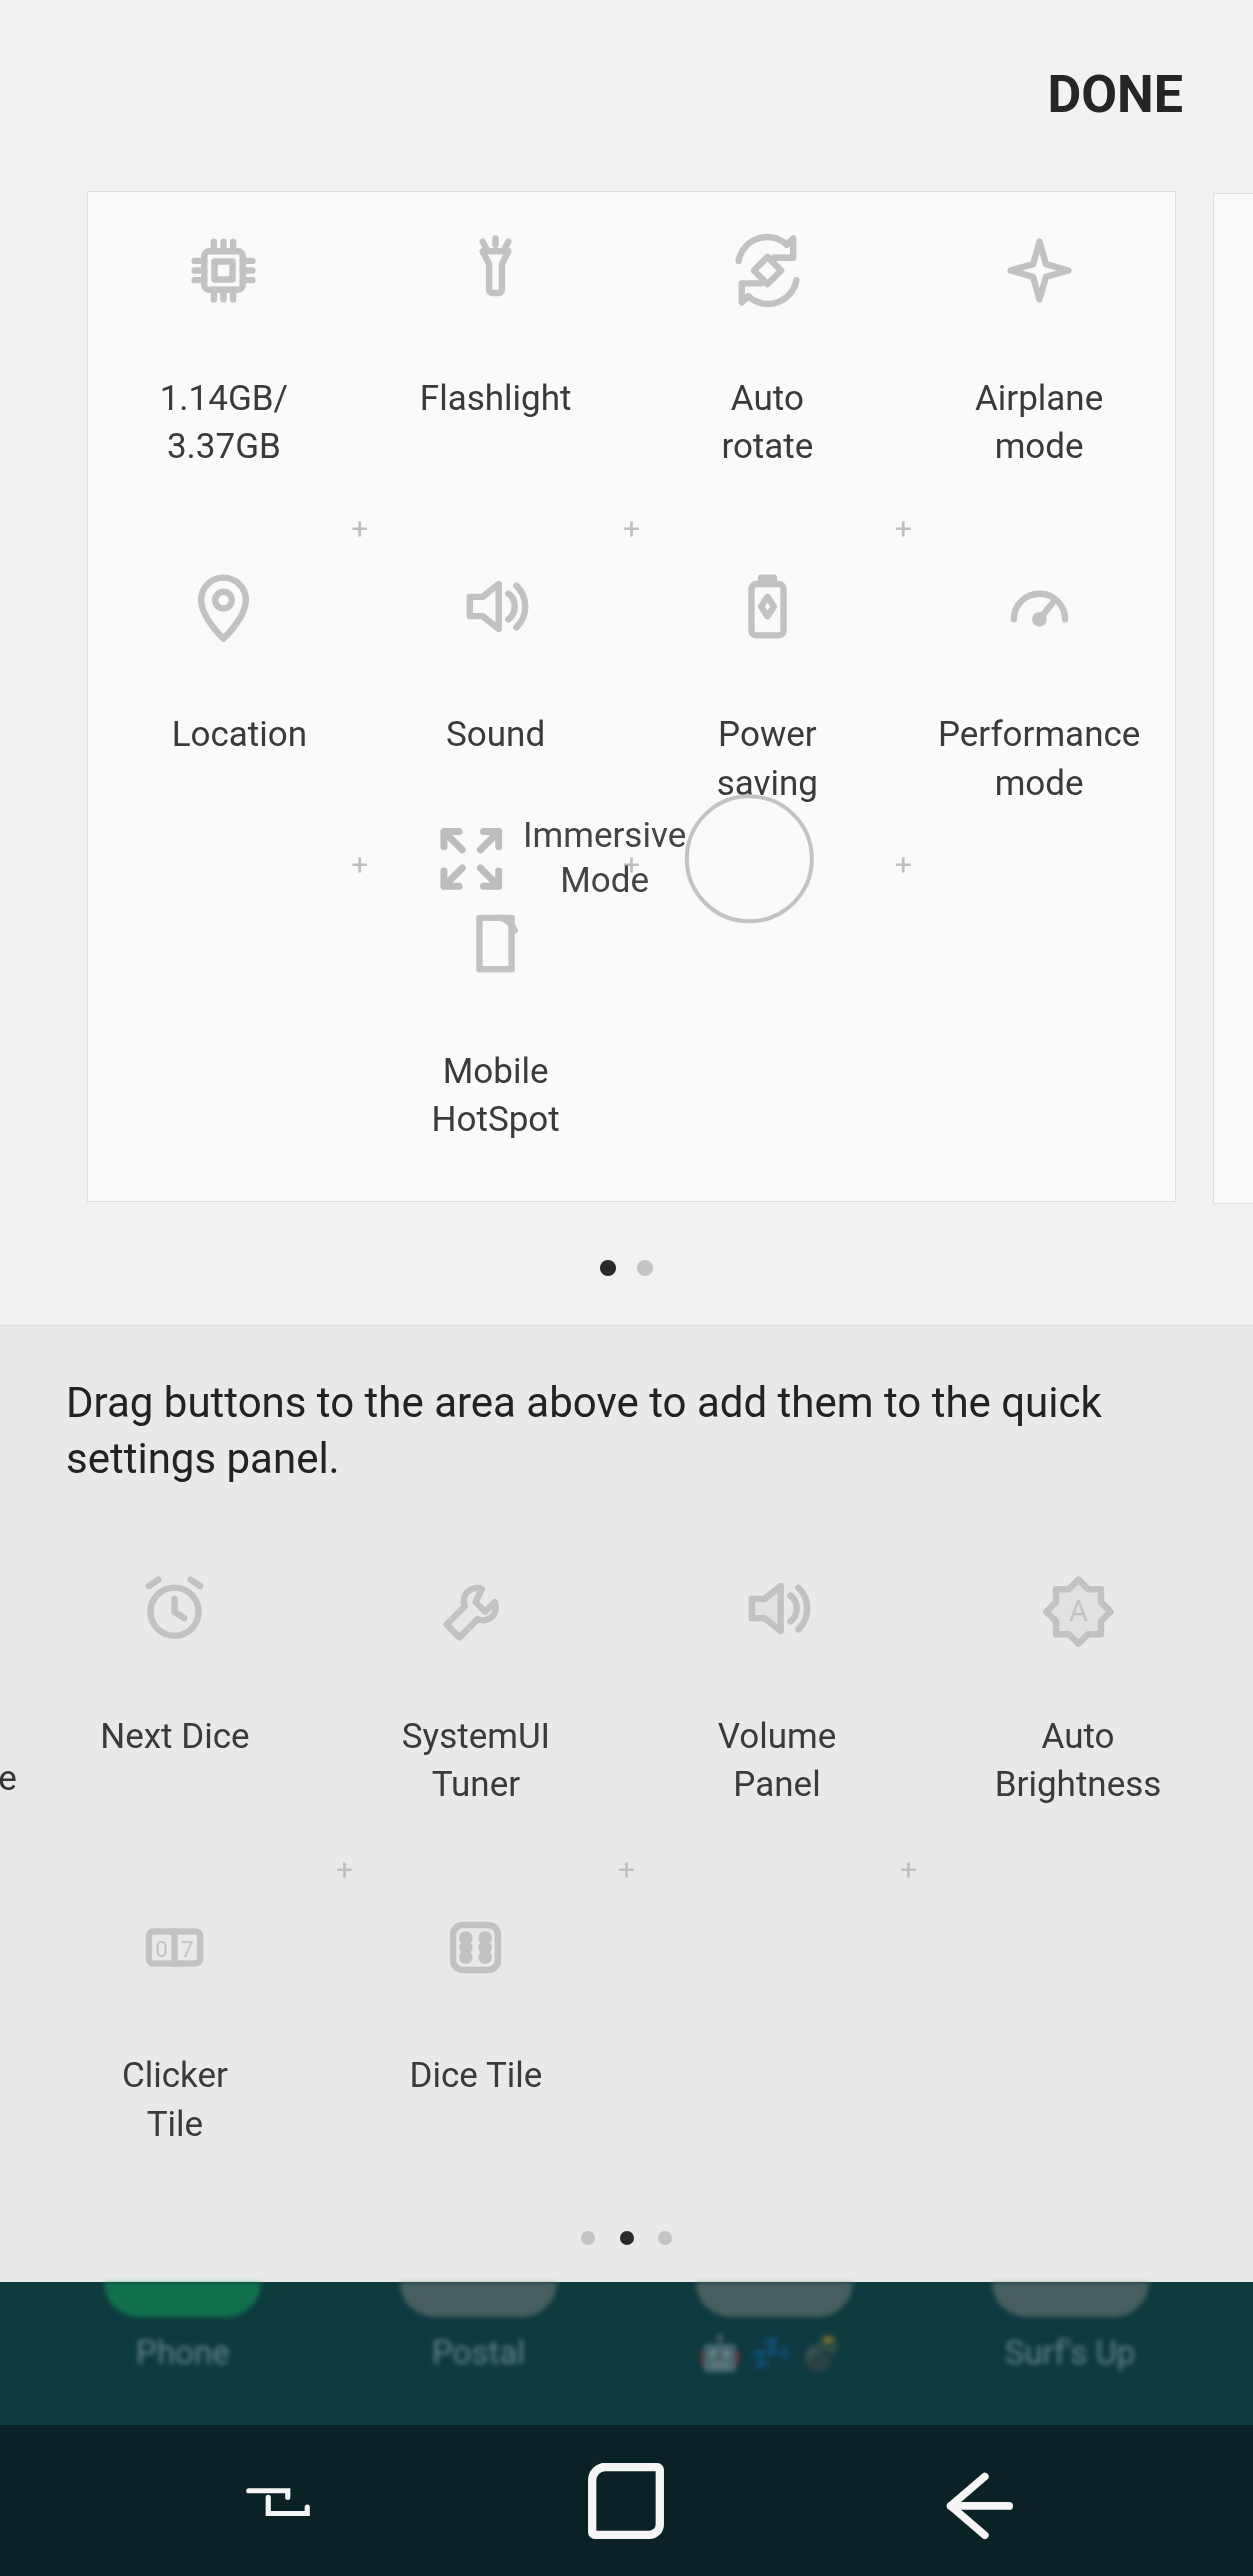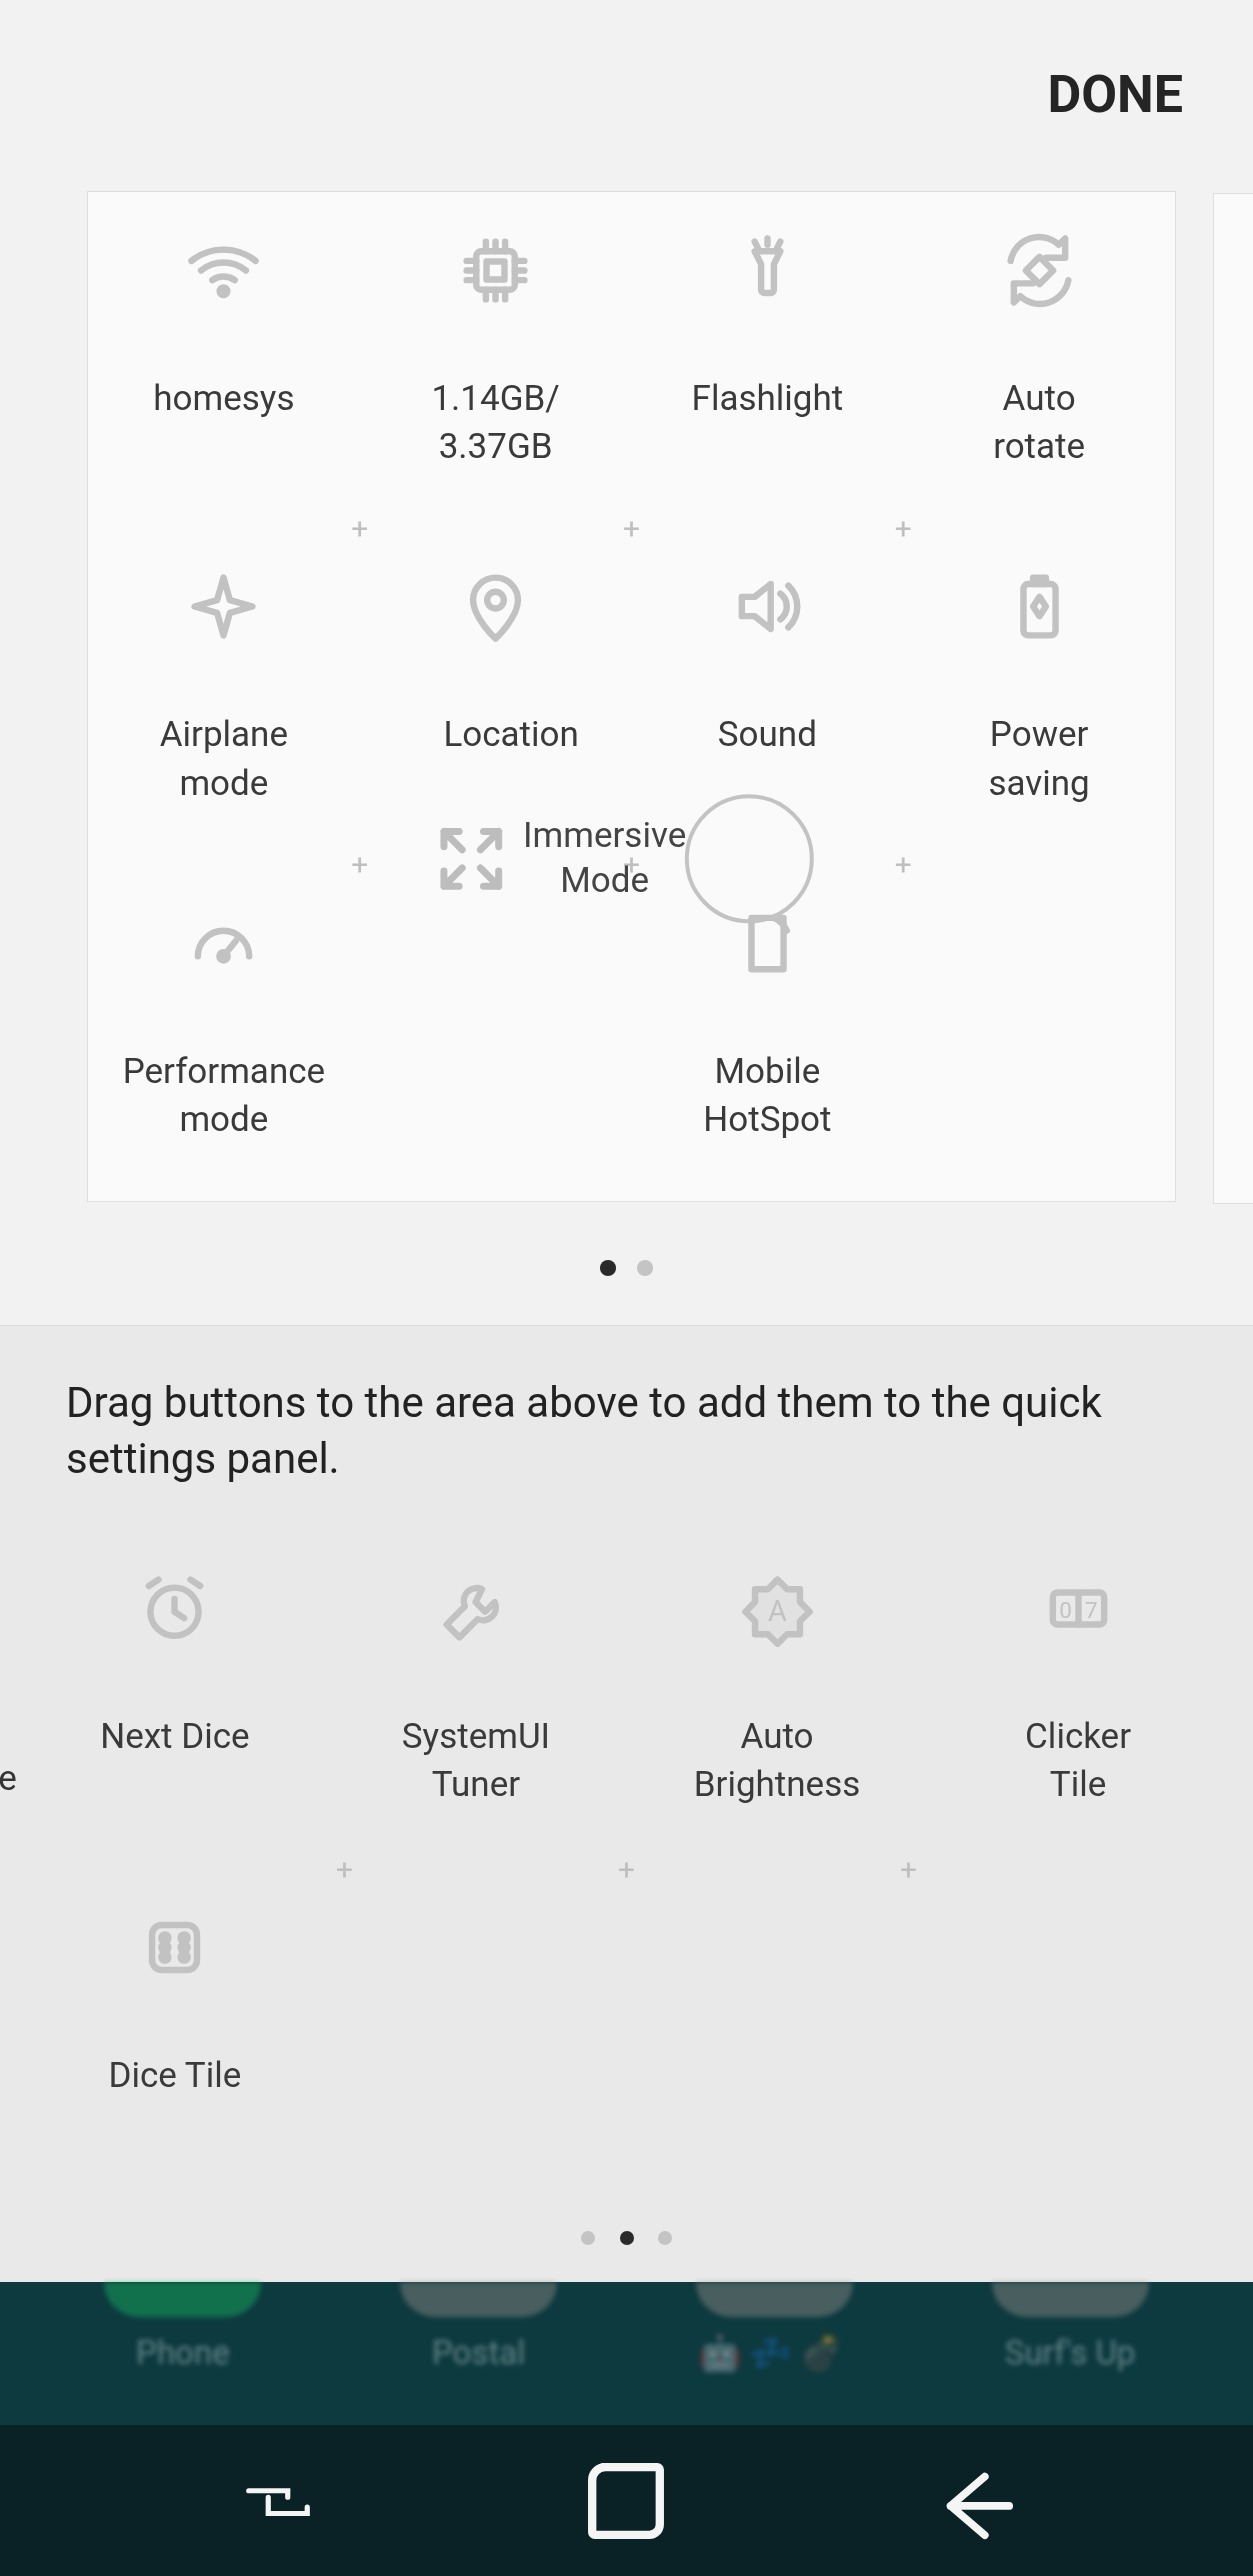--- a/index.html
+++ b/index.html
@@ -217,31 +217,20 @@
   <div class="top-panel">
     <div class="done-row">
       <div class="done-btn">DONE</div>
     </div>
 
     <div class="tile-card">
       <div class="tile-grid" id="top-grid">
           <div class="tile">
             <div class="tile-icon">
               <svg viewBox="0 0 24 24" stroke="currentColor" fill="none" stroke-width="2" stroke-linecap="round" stroke-linejoin="round">
-                <path d="M2 9 a16 16 0 0 1 20 0"></path>
-                <path d="M5 12 a11 11 0 0 1 14 0"></path>
-                <path d="M8.5 15 a6 6 0 0 1 7 0"></path>
-                <circle cx="12" cy="18.5" r="1.2" fill="currentColor"></circle>
-              </svg>
-            </div>
-            <div class="tile-label" style="white-space: pre-line;">homesys</div>
-          </div>
-          <div class="tile">
-            <div class="tile-icon">
-              <svg viewBox="0 0 24 24" stroke="currentColor" fill="none" stroke-width="2" stroke-linecap="round" stroke-linejoin="round">
                 <rect x="6" y="6" width="12" height="12" rx="1.5"></rect>
                 <rect x="9.2" y="9.2" width="5.6" height="5.6"></rect>
                 <path d="M9 3v3M12 3v3M15 3v3M9 18v3M12 18v3M15 18v3M3 9h3M3 12h3M3 15h3M18 9h3M18 12h3M18 15h3"></path>
               </svg>
             </div>
             <div class="tile-label" style="white-space: pre-line;">1.14GB/
 3.37GB</div>
           </div>
           <div class="tile">
             <div class="tile-icon">
@@ -375,20 +364,32 @@
           <div class="tile-label" style="white-space: pre-line;">Next Dice</div>
         </div>
         <div class="tile">
           <div class="tile-icon">
             <svg viewBox="0 0 24 24" stroke="currentColor" fill="none" stroke-width="2" stroke-linecap="round" stroke-linejoin="round">
               <path d="M14 6a4 4 0 0 0-5.3 5.3L3 17l4 4 5.7-5.7A4 4 0 0 0 18 10l-3 3-3-3z"></path>
             </svg>
           </div>
           <div class="tile-label" style="white-space: pre-line;">SystemUI
 Tuner</div>
+        </div>
+        <div class="tile">
+          <div class="tile-icon">
+            <svg viewBox="0 0 24 24" stroke="currentColor" fill="none" stroke-width="2" stroke-linecap="round" stroke-linejoin="round">
+              <path d="M4 9v6h4l5 4V5L8 9H4z" fill="currentColor" opacity="0.2"></path>
+              <path d="M4 9v6h4l5 4V5L8 9H4z"></path>
+              <path d="M16 8a5 5 0 0 1 0 8"></path>
+              <path d="M18.5 5.5a9 9 0 0 1 0 13"></path>
+            </svg>
+          </div>
+          <div class="tile-label" style="white-space: pre-line;">Volume
+Panel</div>
         </div>
         <div class="tile">
           <div class="tile-icon">
             <svg viewBox="0 0 24 24" stroke="currentColor" fill="none" stroke-width="2" stroke-linecap="round" stroke-linejoin="round">
               <path d="M12 3l3 3h4v4l3 3-3 3v4h-4l-3 3-3-3H5v-4l-3-3 3-3V6h4z" fill="currentColor" opacity="0.18"></path>
               <path d="M12 3l3 3h4v4l3 3-3 3v4h-4l-3 3-3-3H5v-4l-3-3 3-3V6h4z"></path>
               <text x="12" y="16" font-size="9" text-anchor="middle" fill="currentColor" stroke="none">A</text>
             </svg>
           </div>
           <div class="tile-label" style="white-space: pre-line;">Auto

